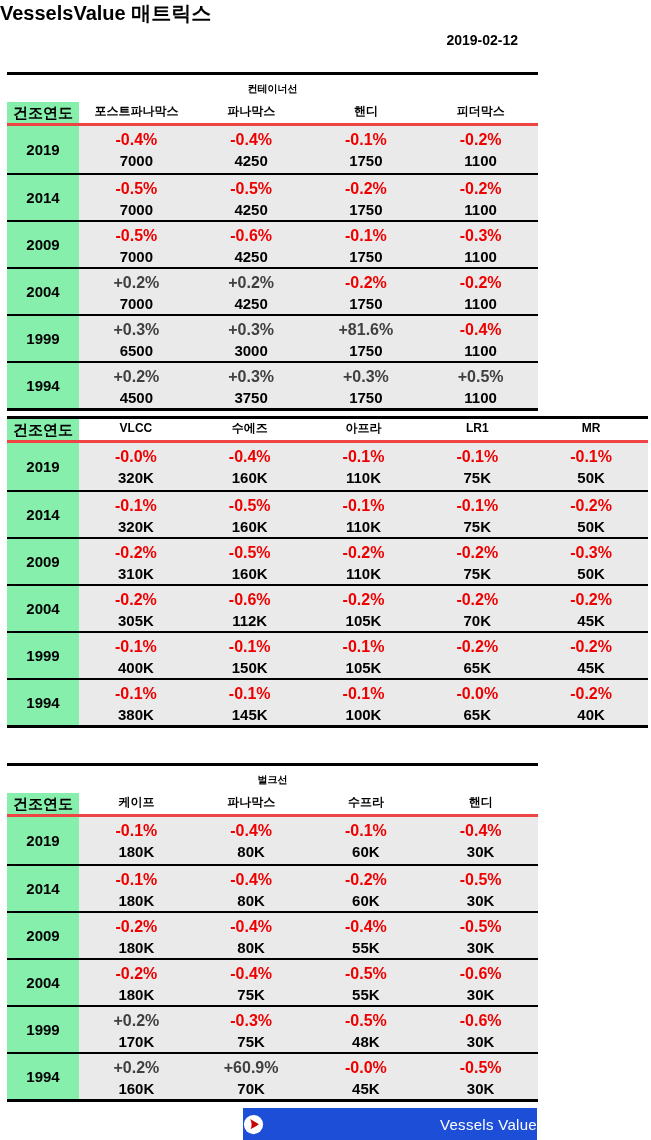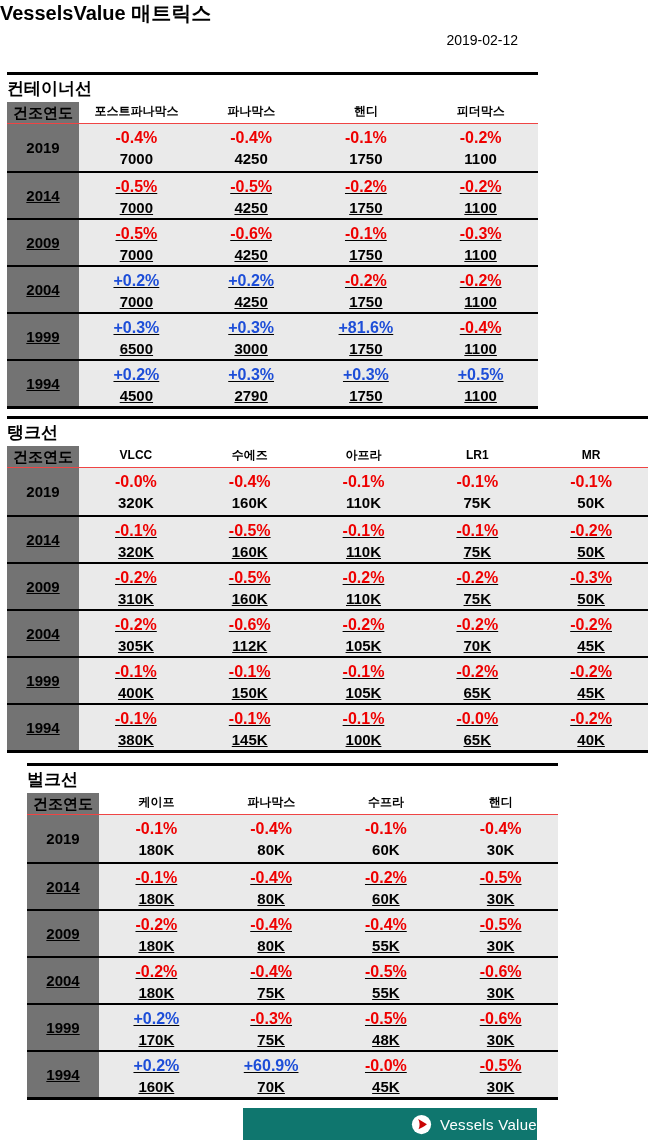--- a/index.html
+++ b/index.html
@@ -11,75 +11,76 @@
     color: #000;
     overflow: hidden;
   }
   .page-title {
     position: absolute; top: 0; left: 0; width: 572px;
     font-size: 20px; font-weight: bold;
   }
   .report-date {
     position: absolute; top: 32px; left: 0; width: 518px;
     text-align: right;
-    font-size: 14px; font-weight: normal;
+    font-size: 14px; font-weight: bold;
   }
   .vv-table {
     position: absolute; left: 7px;
     border-top: 3px solid #000;
   }
   #table-0 { top: 72px;  width: 531px; --cols: 4; }
   #table-1 { top: 416px; width: 641px; --cols: 5; }
-  #table-2 { top: 763px; width: 531px; margin-left: 20px; --cols: 4; }
+  #table-2 { top: 763px; width: 531px; --cols: 4; }
   .t-title {
     height: 27px; line-height: 28px;
-    font-size: 17px; font-weight: bold;
+    text-align: center;
+    font-size: 10px; font-weight: bold;
   }
   .t-row {
     display: grid;
     grid-template-columns: 72px repeat(var(--cols), 1fr);
     box-sizing: border-box;
   }
   .t-head { height: 21px; }
   .t-head .cell {
     font-size: 12px; font-weight: bold;
     text-align: center; line-height: 19px;
     white-space: nowrap;
   }
   .t-rows {
-    border-top: 1px solid #ef4444;
+    border-top: 3px solid #ef4444;
     border-bottom: 3px solid #000;
   }
   .t-rows .t-row { height: 47px; }
-  .t-rows .t-row + .t-row { border-top: 2px solid #000; text-decoration: underline; }
+  .t-rows .t-row + .t-row { border-top: 2px solid #000; }
   .cell { min-width: 0; }
   .cell.year {
     display: flex; align-items: center; justify-content: center;
     font-size: 15px; font-weight: bold;
-    background: #737373;
+    background: #86efac;
   }
   .cell.data {
     background: #EAEAEA;
     text-align: center;
   }
   .pct {
     font-size: 16px; font-weight: bold;
     line-height: 23px; margin-top: 2px;
   }
   .pct.down { color: #EE0000; }
-  .pct.up   { color: #1d4ed8; }
+  .pct.up   { color: #404040; }
   .size {
     font-size: 15px; font-weight: bold;
     line-height: 19px; color: #000;
   }
   .brand-banner {
     position: absolute; left: 243px; top: 1108px;
     width: 294px; height: 32px;
-    background: #0f766e;
-    display: flex; align-items: center; justify-content: flex-end;
+    background: #1d4ed8;
+    display: flex; align-items: center; justify-content: space-between;
     gap: 8px;
   }
   .brand-logo { width: 21px; height: 21px; display: block; }
   .brand-name {
     color: #ffffff; font-size: 15px; letter-spacing: 0.3px;
     white-space: nowrap;
   }
 </style>
 </head>
 <body>
@@ -193,35 +194,34 @@
         </div>
       </div>
       <div class="t-row">
         <div class="cell year">1994</div>
         <div class="cell data">
           <div class="pct up">+0.2%</div>
           <div class="size">4500</div>
         </div>
         <div class="cell data">
           <div class="pct up">+0.3%</div>
-          <div class="size">2790</div>
+          <div class="size">3750</div>
         </div>
         <div class="cell data">
           <div class="pct up">+0.3%</div>
           <div class="size">1750</div>
         </div>
         <div class="cell data">
           <div class="pct up">+0.5%</div>
           <div class="size">1100</div>
         </div>
       </div>
     </div>
   </div>
 <div class="vv-table" id="table-1" style="--cols: 5;">
-    <div class="t-title">탱크선</div>
     <div class="t-row t-head">
       <div class="cell year">건조연도</div>
       <div class="cell">VLCC</div>
       <div class="cell">수에즈</div>
       <div class="cell">아프라</div>
       <div class="cell">LR1</div>
       <div class="cell">MR</div>
     </div>
     <div class="t-rows">
       <div class="t-row">

